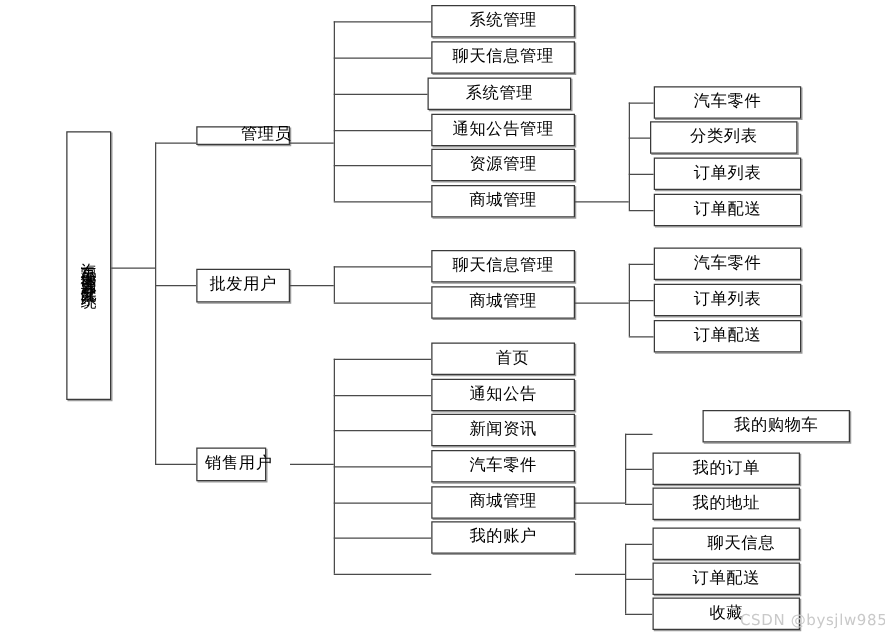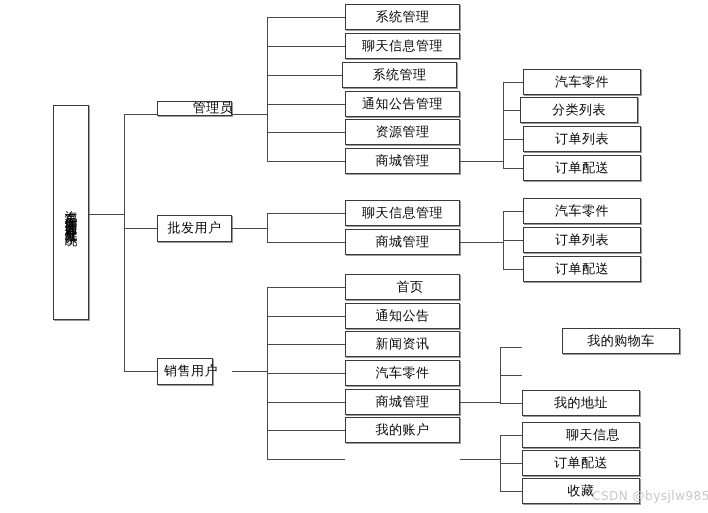--- a/index.html
+++ b/index.html
@@ -134,20 +134,21 @@
   <div class="node" style="left:345px; top:389px; width:115px; height:26px;">商城管理</div>
   <div class="node" style="left:345px; top:417px; width:115px; height:26px;">我的账户</div>
 
   <div class="connector h" style="left:460px; top:402px; width:40px; height:1px;"></div>
   <div class="connector v" style="left:500px; top:347px; width:1px; height:56px;"></div>
   <div class="connector h" style="left:500px; top:347px; width:22px; height:1px;"></div>
   <div class="connector h" style="left:500px; top:375px; width:22px; height:1px;"></div>
   <div class="connector h" style="left:500px; top:403px; width:22px; height:1px;"></div>
 
   <div class="node" style="left:522px; top:328px; width:118px; height:26px;margin-left:40px;">我的购物车</div>
+  <div class="node" style="left:522px; top:362px; width:118px; height:26px;">我的订单</div>
   <div class="node" style="left:522px; top:390px; width:118px; height:26px;">我的地址</div>
 
   <div class="connector h" style="left:460px; top:459px; width:40px; height:1px;"></div>
   <div class="connector v" style="left:500px; top:435px; width:1px; height:56px;"></div>
   <div class="connector h" style="left:500px; top:435px; width:22px; height:1px;"></div>
   <div class="connector h" style="left:500px; top:463px; width:22px; height:1px;"></div>
   <div class="connector h" style="left:500px; top:491px; width:22px; height:1px;"></div>
 
   <div class="node" style="left:522px; top:422px; width:118px; height:26px;padding-left:24px;">聊天信息</div>
   <div class="node" style="left:522px; top:450px; width:118px; height:26px;">订单配送</div>

